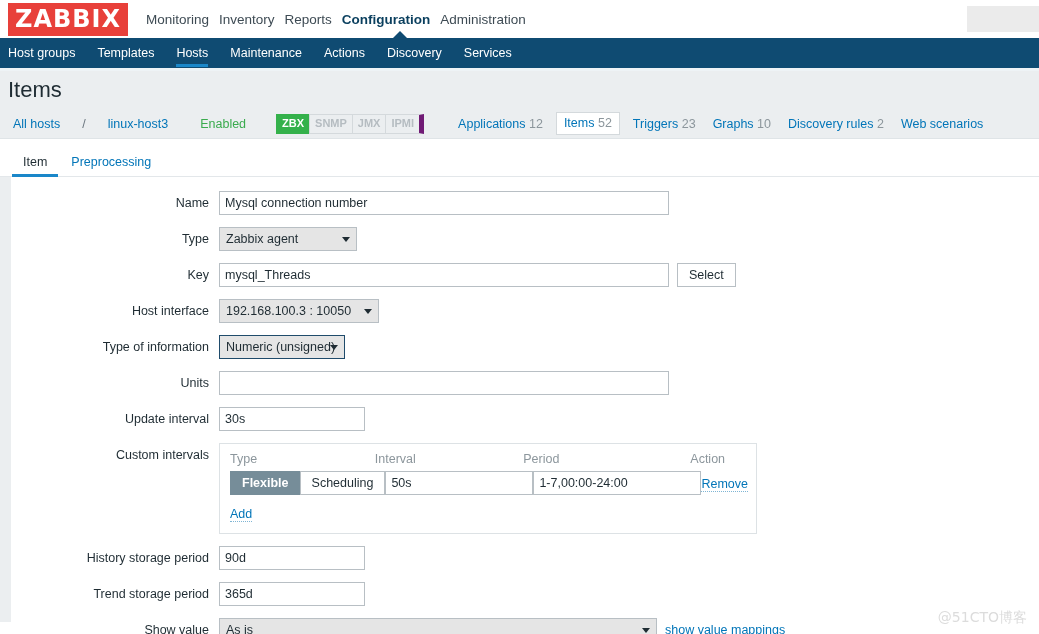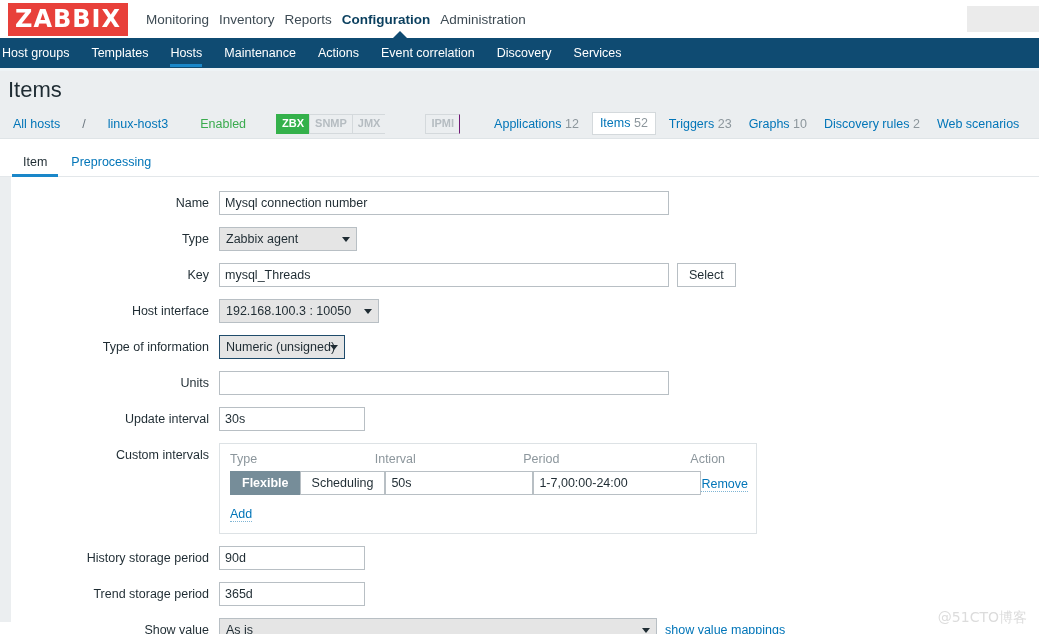--- a/index.html
+++ b/index.html
@@ -50,21 +50,21 @@
     outline: none;
   }
 
   
   .subnav {
     position: relative;
     height: 30px;
     background: #0f4b72;
     display: flex;
     align-items: center;
-    padding-left: 2px;
+    padding-left: 8px;
     gap: 22px;
   }
   .subnav a {
     color: #ffffff;
     font-size: 12.5px;
     text-decoration: none;
     white-space: nowrap;
     position: relative;
     line-height: 30px;
   }
@@ -120,21 +120,21 @@
   .iface {
     font-size: 11px;
     font-weight: bold;
     padding: 2px 5px 3px 5px;
     border: 1px solid #d4d9dc;
     border-right: none;
     color: #b5bcc1;
     background: #ebeef0;
     line-height: 13px;
   }
-  .iface:last-child { border-right: 1px solid #701a75; margin-left: 40px; }
+  .iface:last-child { border-right: 5px solid #701a75; }
   .iface.on {
     background: #34b14b;
     color: #ffffff;
     border-color: #34b14b;
     text-align: right;
   }
   .crumb-link-grp { display: flex; align-items: center; margin-left: 18px; gap: 17px; }
   .clink { font-size: 12.5px; color: #0275b8; text-decoration: none; white-space: nowrap; }
   .clink .cnt { color: #8c969c; }
   .clink.active {
@@ -322,21 +322,20 @@
     <input class="topsearch" type="text" placeholder="" style="">
   </div>
 
   <div class="subnav">
     <div class="nav-caret"></div>
     <a href="#">Host groups</a>
     <a href="#">Templates</a>
     <a href="#" class="active">Hosts</a>
     <a href="#">Maintenance</a>
     <a href="#">Actions</a>
-    <a href="#">Event correlation</a>
     <a href="#">Discovery</a>
     <a href="#">Services</a>
   </div>
   <div class="subnav-under"></div>
 
   <div class="titlebar">
     <h1>Items</h1>
   </div>
 
   <div class="crumbbar">

